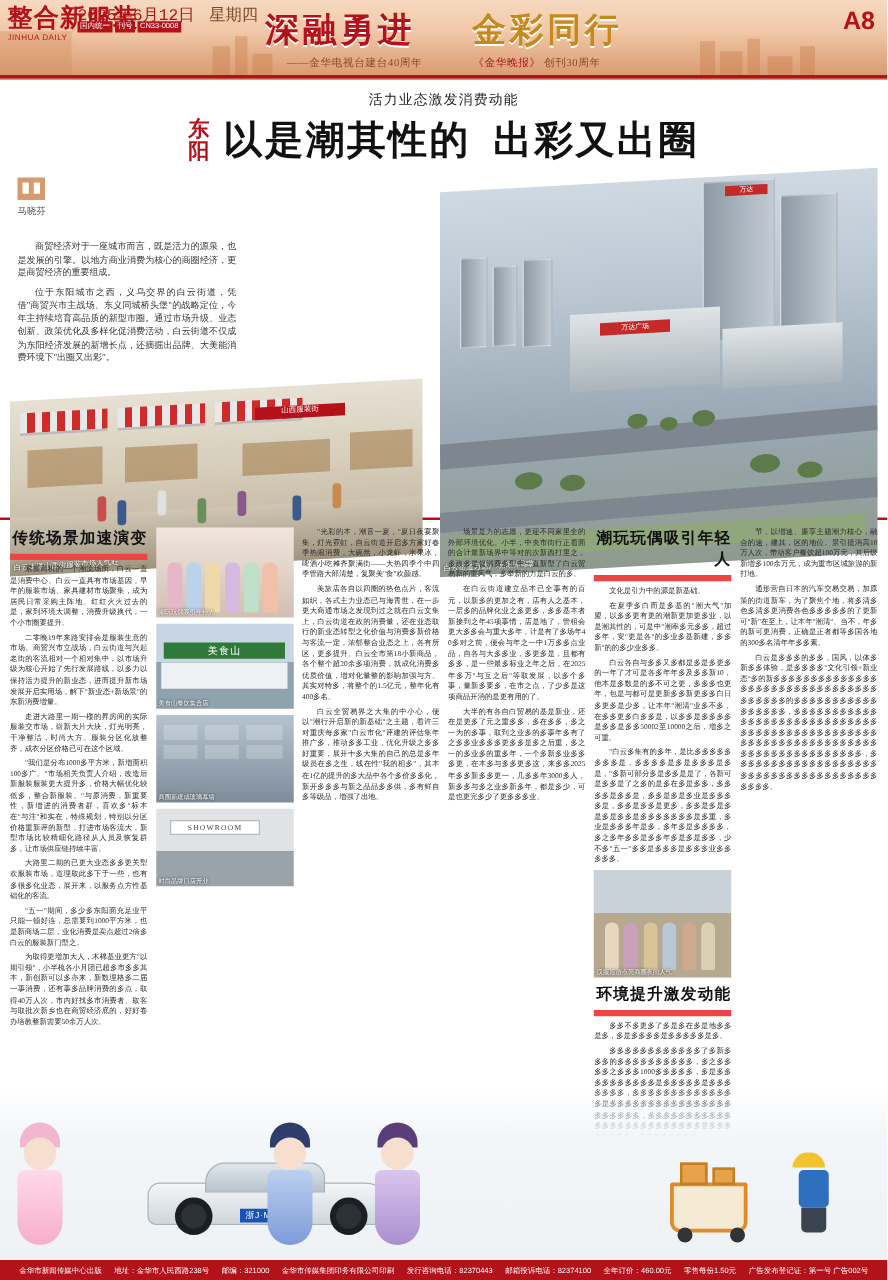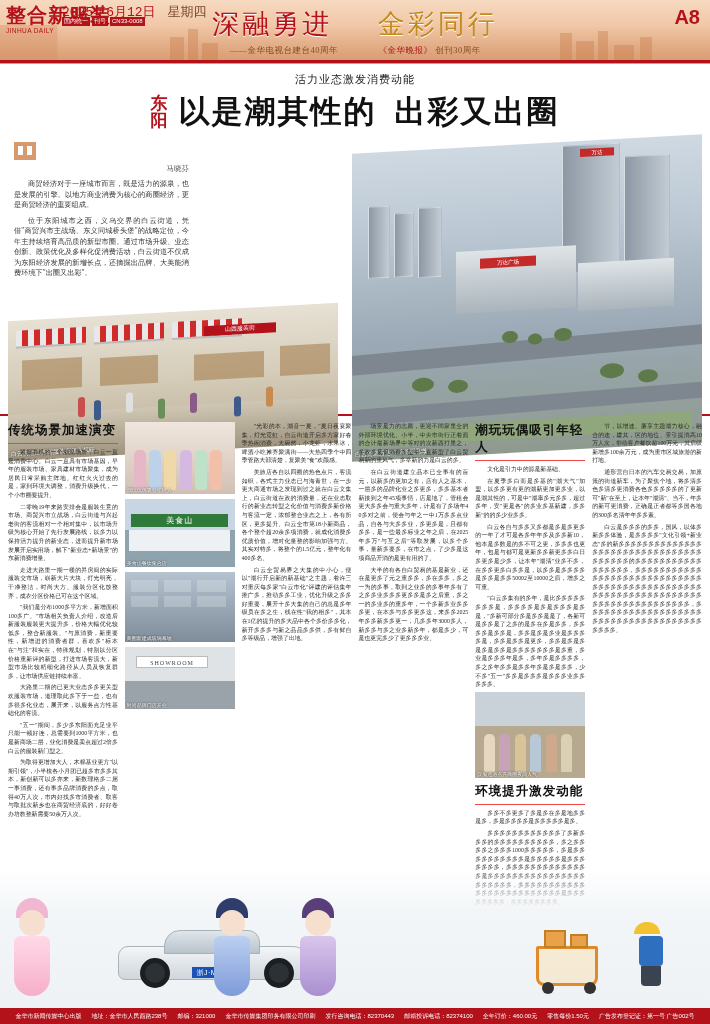--- a/index.html
+++ b/index.html
@@ -61,21 +61,21 @@
     display: inline-block;
     font-size: 6px; color: #fff; background: #b3121b;
     padding: 1px 2px; line-height: 7px;
     font-family: "Liberation Sans", sans-serif;
   }
   .mast-center {
     position: absolute; left: 0; right: 0; top: 6px;
     text-align: center;
   }
   .mast-title {
-    font-size: 27px; font-weight: normal; letter-spacing: 3px;
+    font-size: 27px; font-weight: bold; letter-spacing: 3px;
     color: #b3121b;
     text-shadow: 0 1px 0 #fff;
   }
   .mast-title .gold { color: #c48a1e; }
   .mast-sub {
     margin-top: 3px;
     font-size: 8.5px; color: #8a4a22;
     letter-spacing: .5px;
   }
   .mast-sub .redtxt { color: #b3121b; margin-left: 38px; }
@@ -123,21 +123,21 @@
     width: 22px; height: 18px; background: #d79a6c;
     position: relative; margin-bottom: 4px;
   }
   .quote-mark:after {
     content: "";
     position: absolute; left: 4px; top: 4px; width: 5px; height: 9px;
     background: #fff;
     box-shadow: 9px 0 0 #fff;
   }
   .hero-byline {
-    font-size: 7.5px; color: #555; text-align: right; margin-bottom: 5px;
+    font-size: 7.5px; color: #555; text-align: left; margin-bottom: 18px;
   }
   .hero-para {
     font-size: 7.2px; line-height: 10.5px; color: #333;
     text-align: justify; text-indent: 14px;
     margin-bottom: 5px;
   }
 
   .photo {
     position: absolute;
     overflow: hidden;
@@ -212,24 +212,24 @@
   .col { width: 0; flex: 1 1 0; }
   .col.c1 { flex: 1.02; }
   .col.c2 { flex: 1.02; }
   .col.c3 { flex: 1.02; }
   .col.c4 { flex: 1.02; }
   .col.c5 { flex: 1.02; }
   .col.c6 { flex: 1.02; }
 
   h2.sec-title {
     font-size: 12.5px; font-weight: bold; color: #111;
-    text-align: left; letter-spacing: 1px;
+    text-align: right; letter-spacing: 1px;
     padding-bottom: 4px;
     margin-bottom: 4px;
-    border-bottom: 1px solid #ef4444;
+    border-bottom: 5px solid #ef4444;
   }
   p.txt {
     font-size: 5.9px; line-height: 8.6px; color: #2a2a2a;
     text-align: justify; text-indent: 12px;
     margin-bottom: 3px;
     -webkit-hyphens: auto; hyphens: auto;
     word-break: break-all;
   }
 
   

